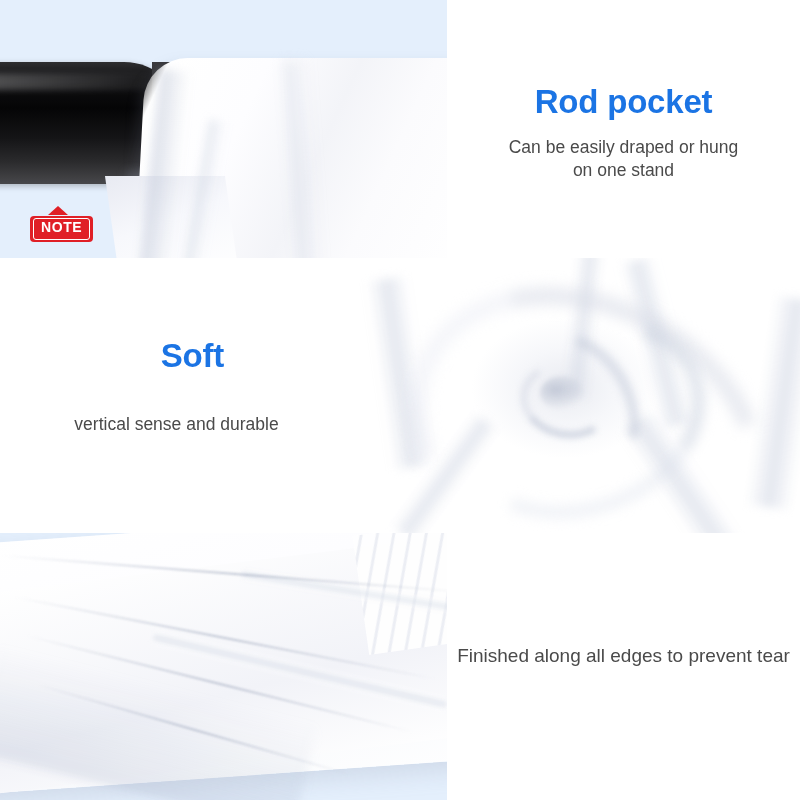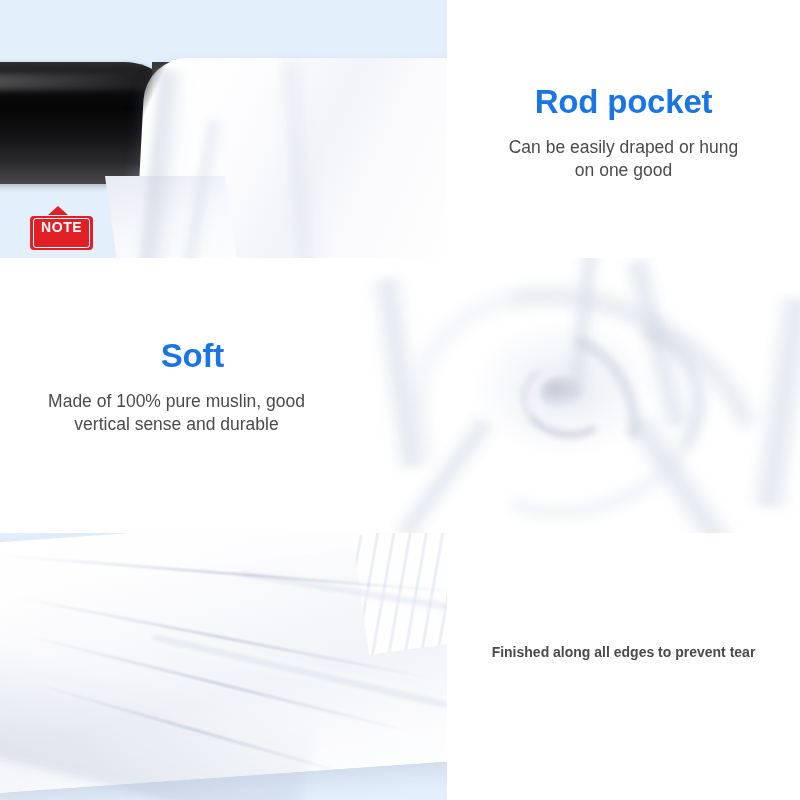--- a/index.html
+++ b/index.html
@@ -280,21 +280,21 @@
   .tb-rod { left: 447px; top: 84px; width: 353px; }
   .tb-rod .heading { font-size: 33px; }
   .tb-rod .subtext { font-size: 17.5px; }
 
   .tb-soft { left: 0px; top: 338px; width: 353px; }
   .tb-soft .heading { font-size: 33px; margin-left: 32px; }
   .tb-soft .subtext { font-size: 17.5px; }
 
   .tb-stitch { left: 447px; top: 627px; width: 353px; }
   .tb-stitch .heading { font-size: 29px; }
-  .tb-stitch .subtext { font-size: 14px; font-weight: bold; }
+  .tb-stitch .subtext { font-size: 19px; }
 
   
   .note-block {
     position: absolute;
     left: 30px; top: 206px;
     z-index: 30;
   }
   .note-triangle {
     width: 0; height: 0;
     margin: 0 0 1px 18px;
@@ -304,21 +304,21 @@
   }
   .note-pill {
     display: inline-block;
     background: #e01f26;
     border-radius: 4px;
     padding: 2px 3px;
   }
   .note-pill-inner {
     border: 1.5px solid #ffffff;
     border-radius: 3px;
-    padding: 1px 7px 12px 7px;
+    padding: 1px 7px 4px 7px;
     color: #ffffff;
     font-size: 14px;
     font-weight: bold;
     letter-spacing: 0.6px;
     line-height: 1.05;
   }
   .note-caption {
     margin-top: 4px;
     color: #1c1c1c;
     font-size: 10.5px;
@@ -374,28 +374,28 @@
     <div class="fold-edge-line edge-4"></div>
     <div class="fold-corner-shadow"></div>
   </div>
 
   <div class="photo panel-text-stitch"></div>
 
   <div class="textblock tb-rod">
     <div class="heading">Rod pocket</div>
     <div class="subtext">
       <span>Can be easily draped or hung</span><br>
-      <span>on one good</span>
+      <span>on one stand</span>
     </div>
   </div>
 
   <div class="textblock tb-soft">
     <div class="heading">Soft</div>
     <div class="subtext">
-      <span>Made of 100% pure muslin, good</span><br>
+      <br>
       <span>vertical sense and durable</span>
     </div>
   </div>
 
   <div class="textblock tb-stitch">
     <div class="subtext">Finished along all edges to prevent tear</div>
   </div>
 
   <div class="note-block">
     <div class="note-triangle"></div>

